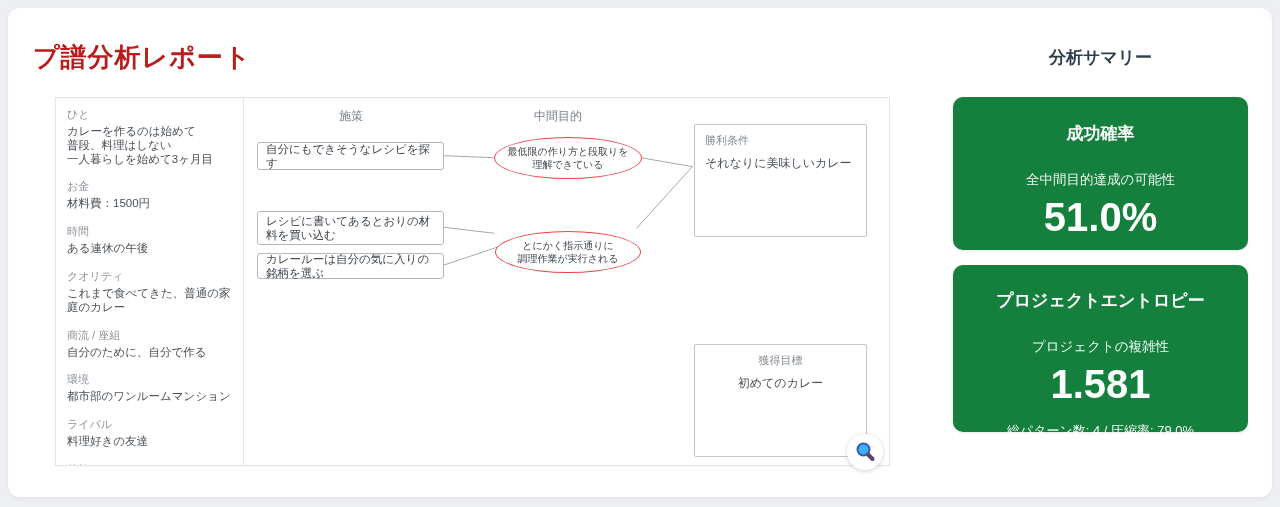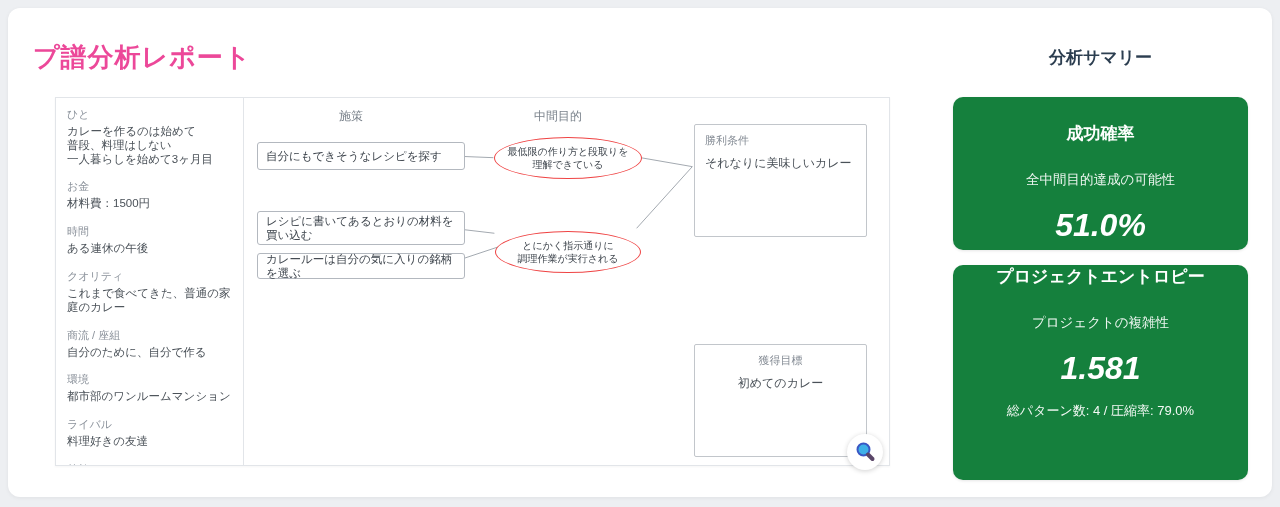--- a/index.html
+++ b/index.html
@@ -16,21 +16,21 @@
     width: 1264px; height: 489px;
     background: #ffffff;
     border-radius: 12px;
     box-shadow: 0 1px 4px rgba(0,0,0,0.06);
   }
   .page-title {
     position: absolute;
     left: 25px; top: 32px;
     font-size: 26px;
     font-weight: 700;
-    color: #ec4899;
+    color: #b91c1c;
     letter-spacing: 1px;
   }
   
   .board {
     position: absolute;
     left: 47px; top: 89px;
     width: 835px; height: 369px;
     background: #fff;
     border: 1px solid #e2e5e9;
     border-radius: 0;
@@ -65,21 +65,21 @@
     position: absolute;
     top: 10px;
     font-size: 12px;
     color: #7b838c;
     transform: translateX(-50%);
     white-space: nowrap;
   }
   .node-box {
     position: absolute;
     left: 13px;
-    width: 208px;
+    width: 187px;
     background: #fff;
     border: 1px solid #b3b8bf;
     border-radius: 3px;
     padding: 4px 8px;
     font-size: 11.5px;
     color: #3f464e;
     line-height: 1.25;
     display: flex;
     align-items: center;
   }
@@ -143,24 +143,24 @@
     position: absolute;
     left: 945px;
     width: 295px;
     background: #15803d;
     border-radius: 10px;
     color: #fff;
     text-align: center;
     box-shadow: 0 1px 3px rgba(0,0,0,0.10);
   }
   .stat-card.c1 { top: 89px; height: 153px; padding-top: 25px; }
-  .stat-card.c2 { top: 257px; height: 215px; }
+  .stat-card.c2 { top: 257px; height: 167px; padding-top: 24px; }
   .stat-title { font-size: 17px; font-weight: 700; }
   .stat-sub { font-size: 13.5px; margin-top: 26px; color: rgba(255,255,255,0.92); }
-  .stat-value { font-size: 32px; font-weight: 700; margin-top: 18px; font-style: italic; }
+  .stat-value { font-size: 40px; font-weight: 700; margin-top: 6px; }
   .stat-foot { font-size: 13px; margin-top: 15px; color: rgba(255,255,255,0.95); }
 </style>
 </head>
 <body>
 
 <div class="page-card">
 
   <h1 class="page-title">プ譜分析レポート</h1>
 
   <div class="board">

